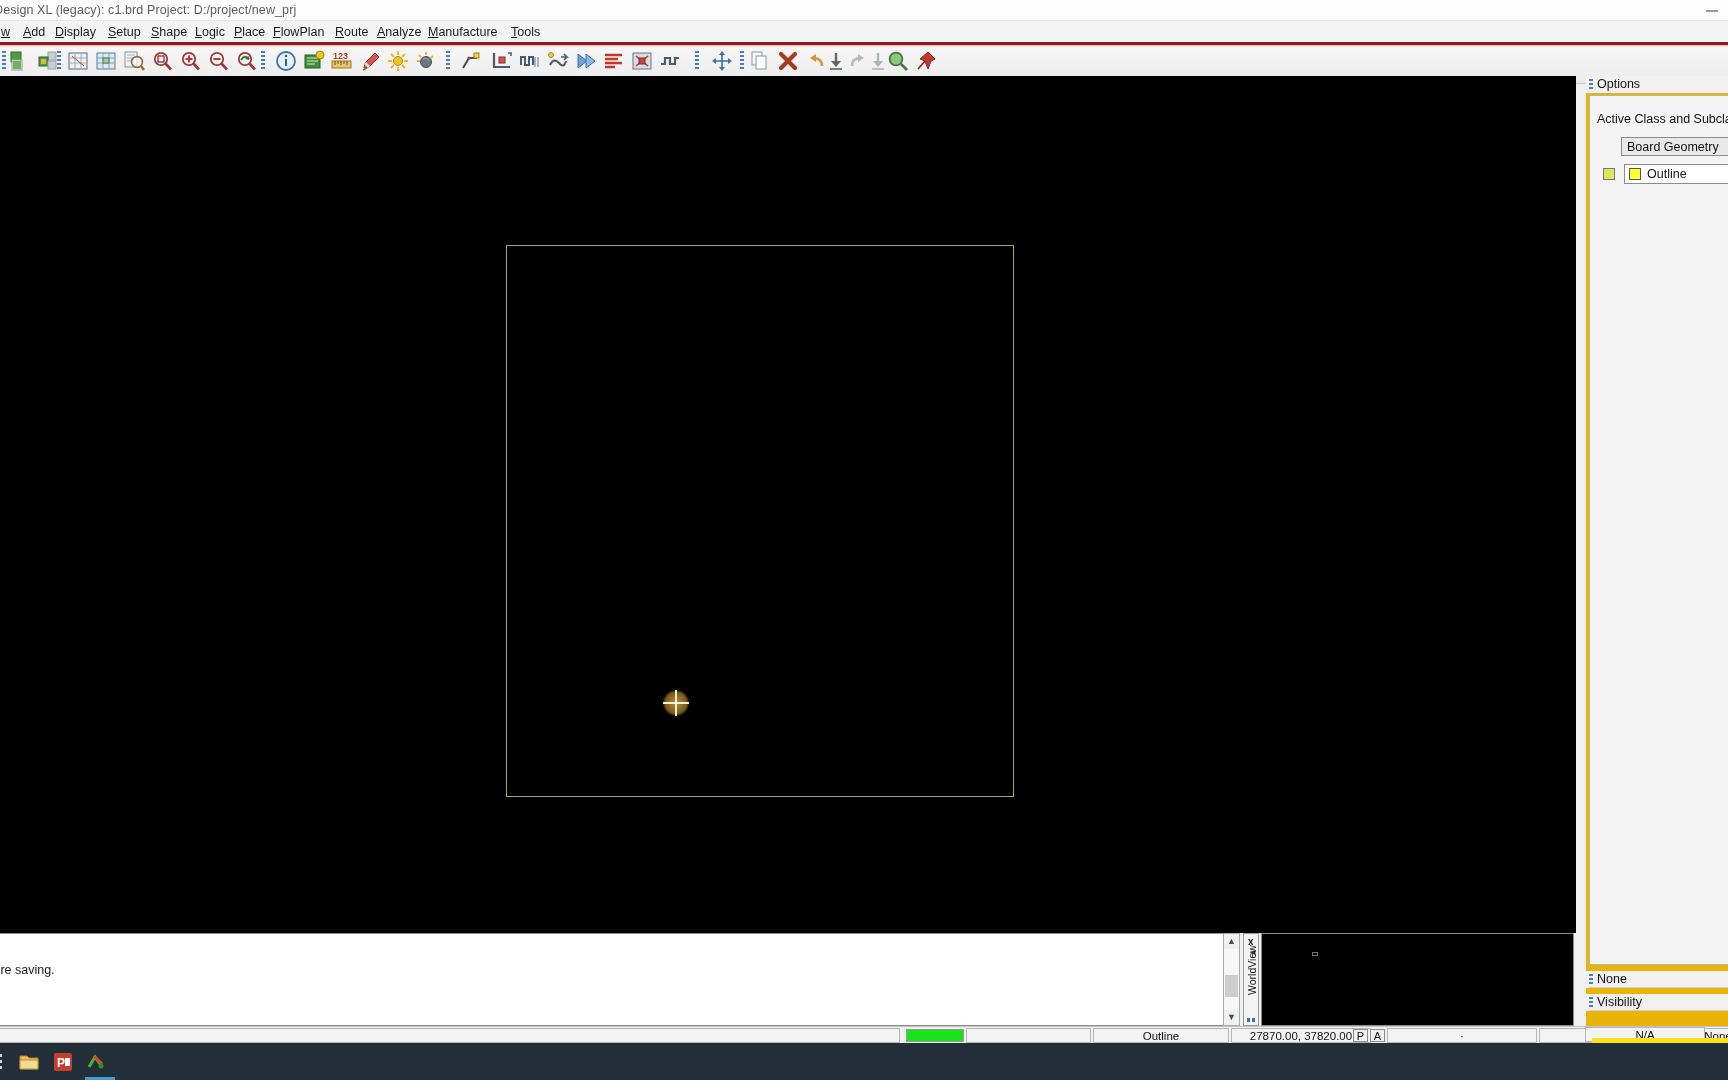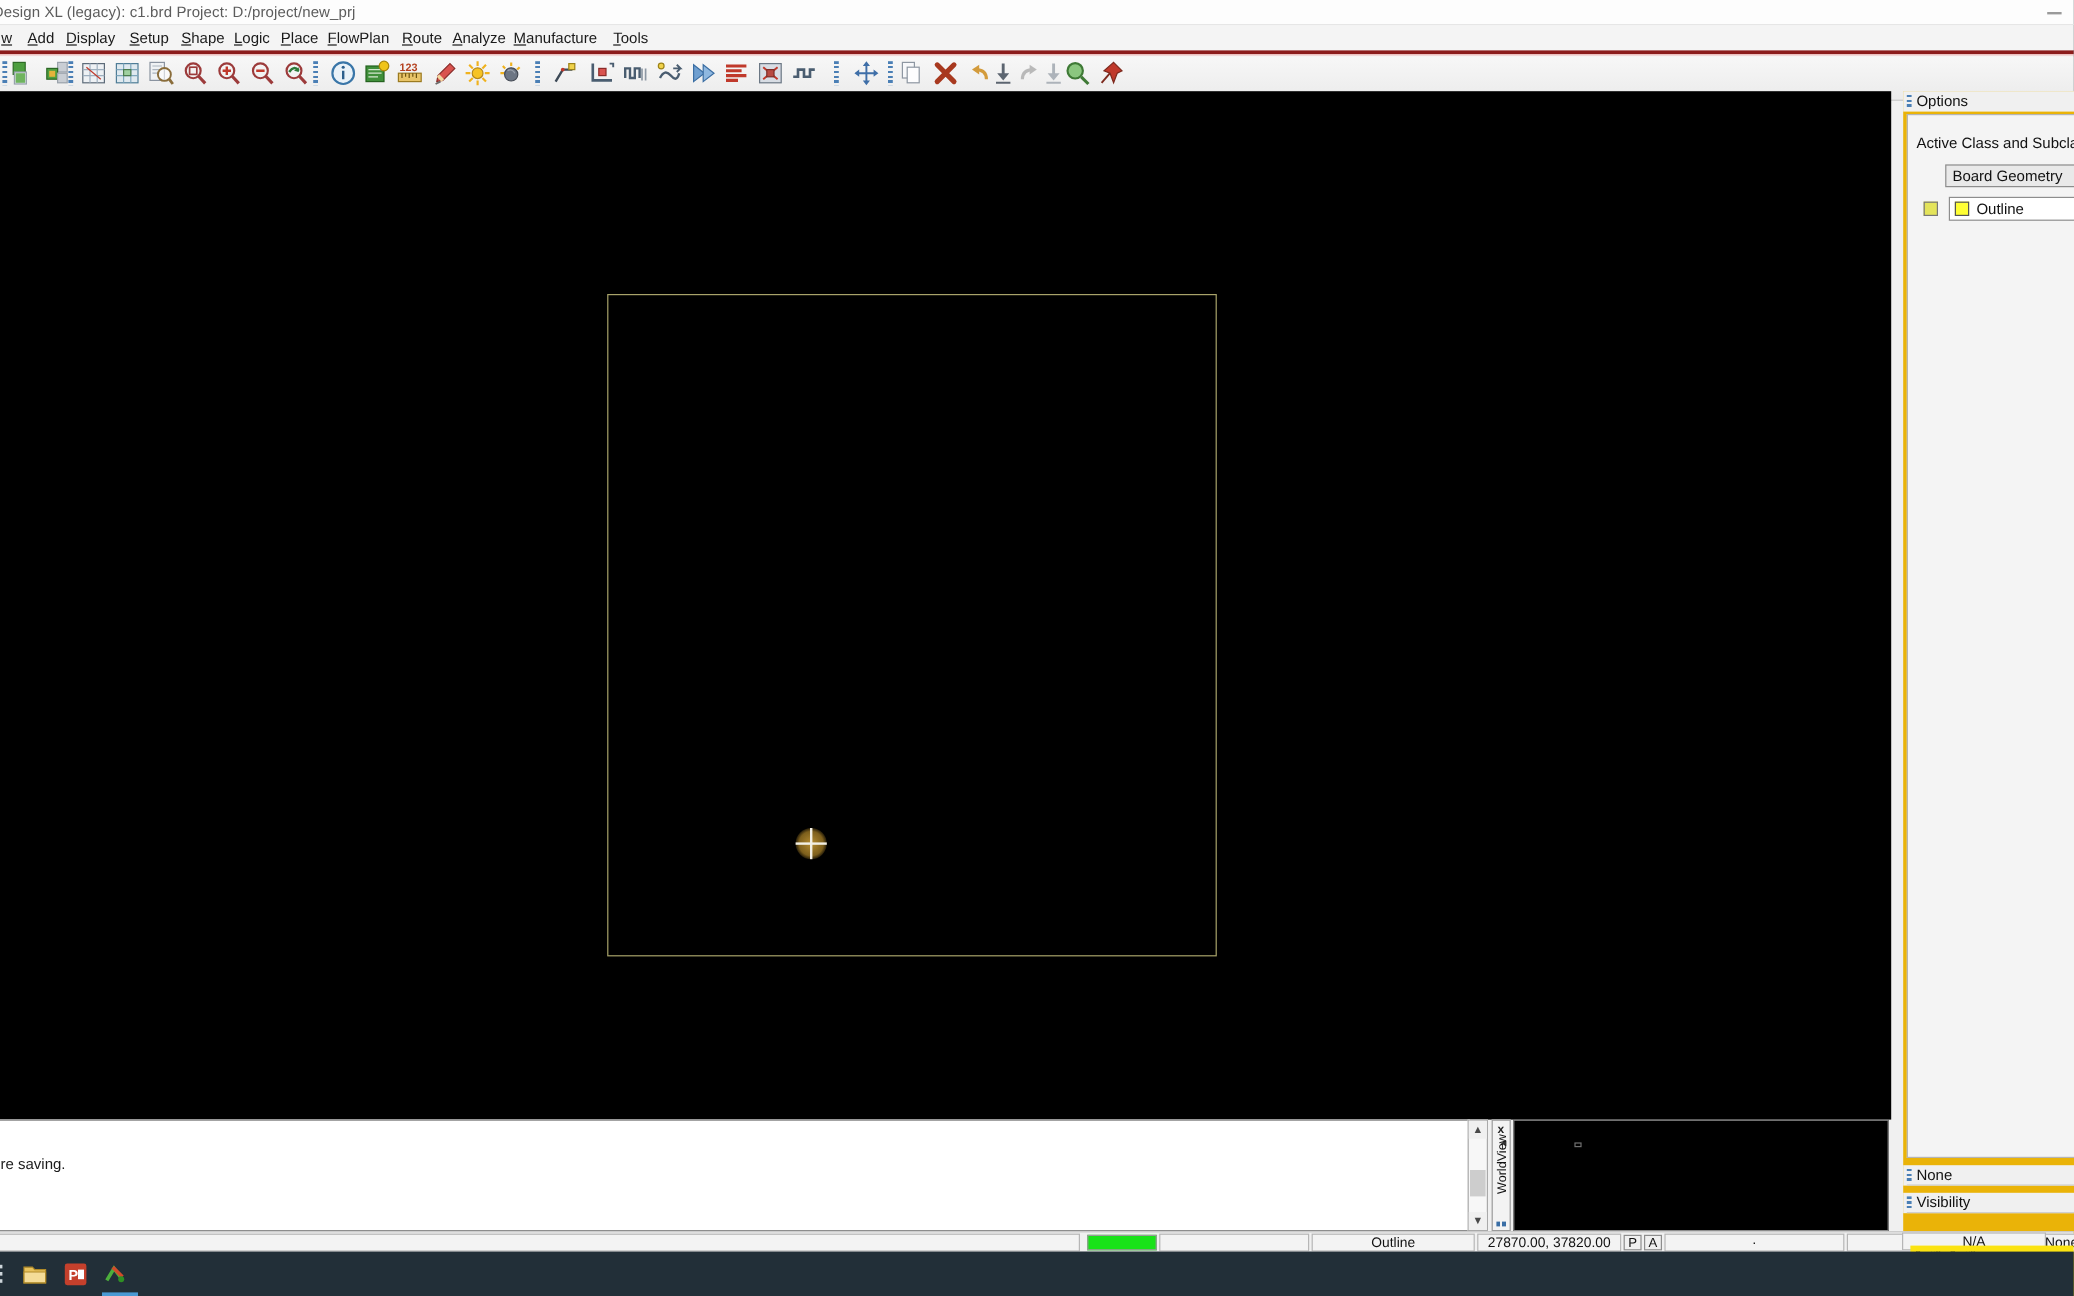--- a/index.html
+++ b/index.html
@@ -428,21 +428,21 @@
       <div class="gr"></div>
       <div class="t">Visibility</div>
     </div>
   </div>
 
   <div id="statusbar">
     <div class="sfield" style="left:-40px;width:940px;"></div>
     <div id="sprog"></div>
     <div class="sfield" style="left:966px;width:125px;"></div>
     <div class="sfield" style="left:1093px;width:136px;">Outline</div>
-    <div class="sfield" style="left:1231px;width:120px;">27870.00, 37820.00</div>
+    <div class="sfield" style="left:1231px;width:140px;">27870.00, 37820.00</div>
     <div class="minibtn" style="left:1353px;">P</div>
     <div class="minibtn" style="left:1370px;">A</div>
     <div class="sfield" style="left:1387px;width:150px;">·</div>
     <div class="sfield" style="left:1539px;width:58px;"></div>
     <div class="sfield" style="left:1599px;width:62px;"></div>
     <div class="sfield" style="left:1663px;width:110px;">None</div>
   </div>
   <div class="sfield" style="position:absolute;left:1585px;top:1027px;width:120px;height:15px;">N/A</div>
 </div>
 

